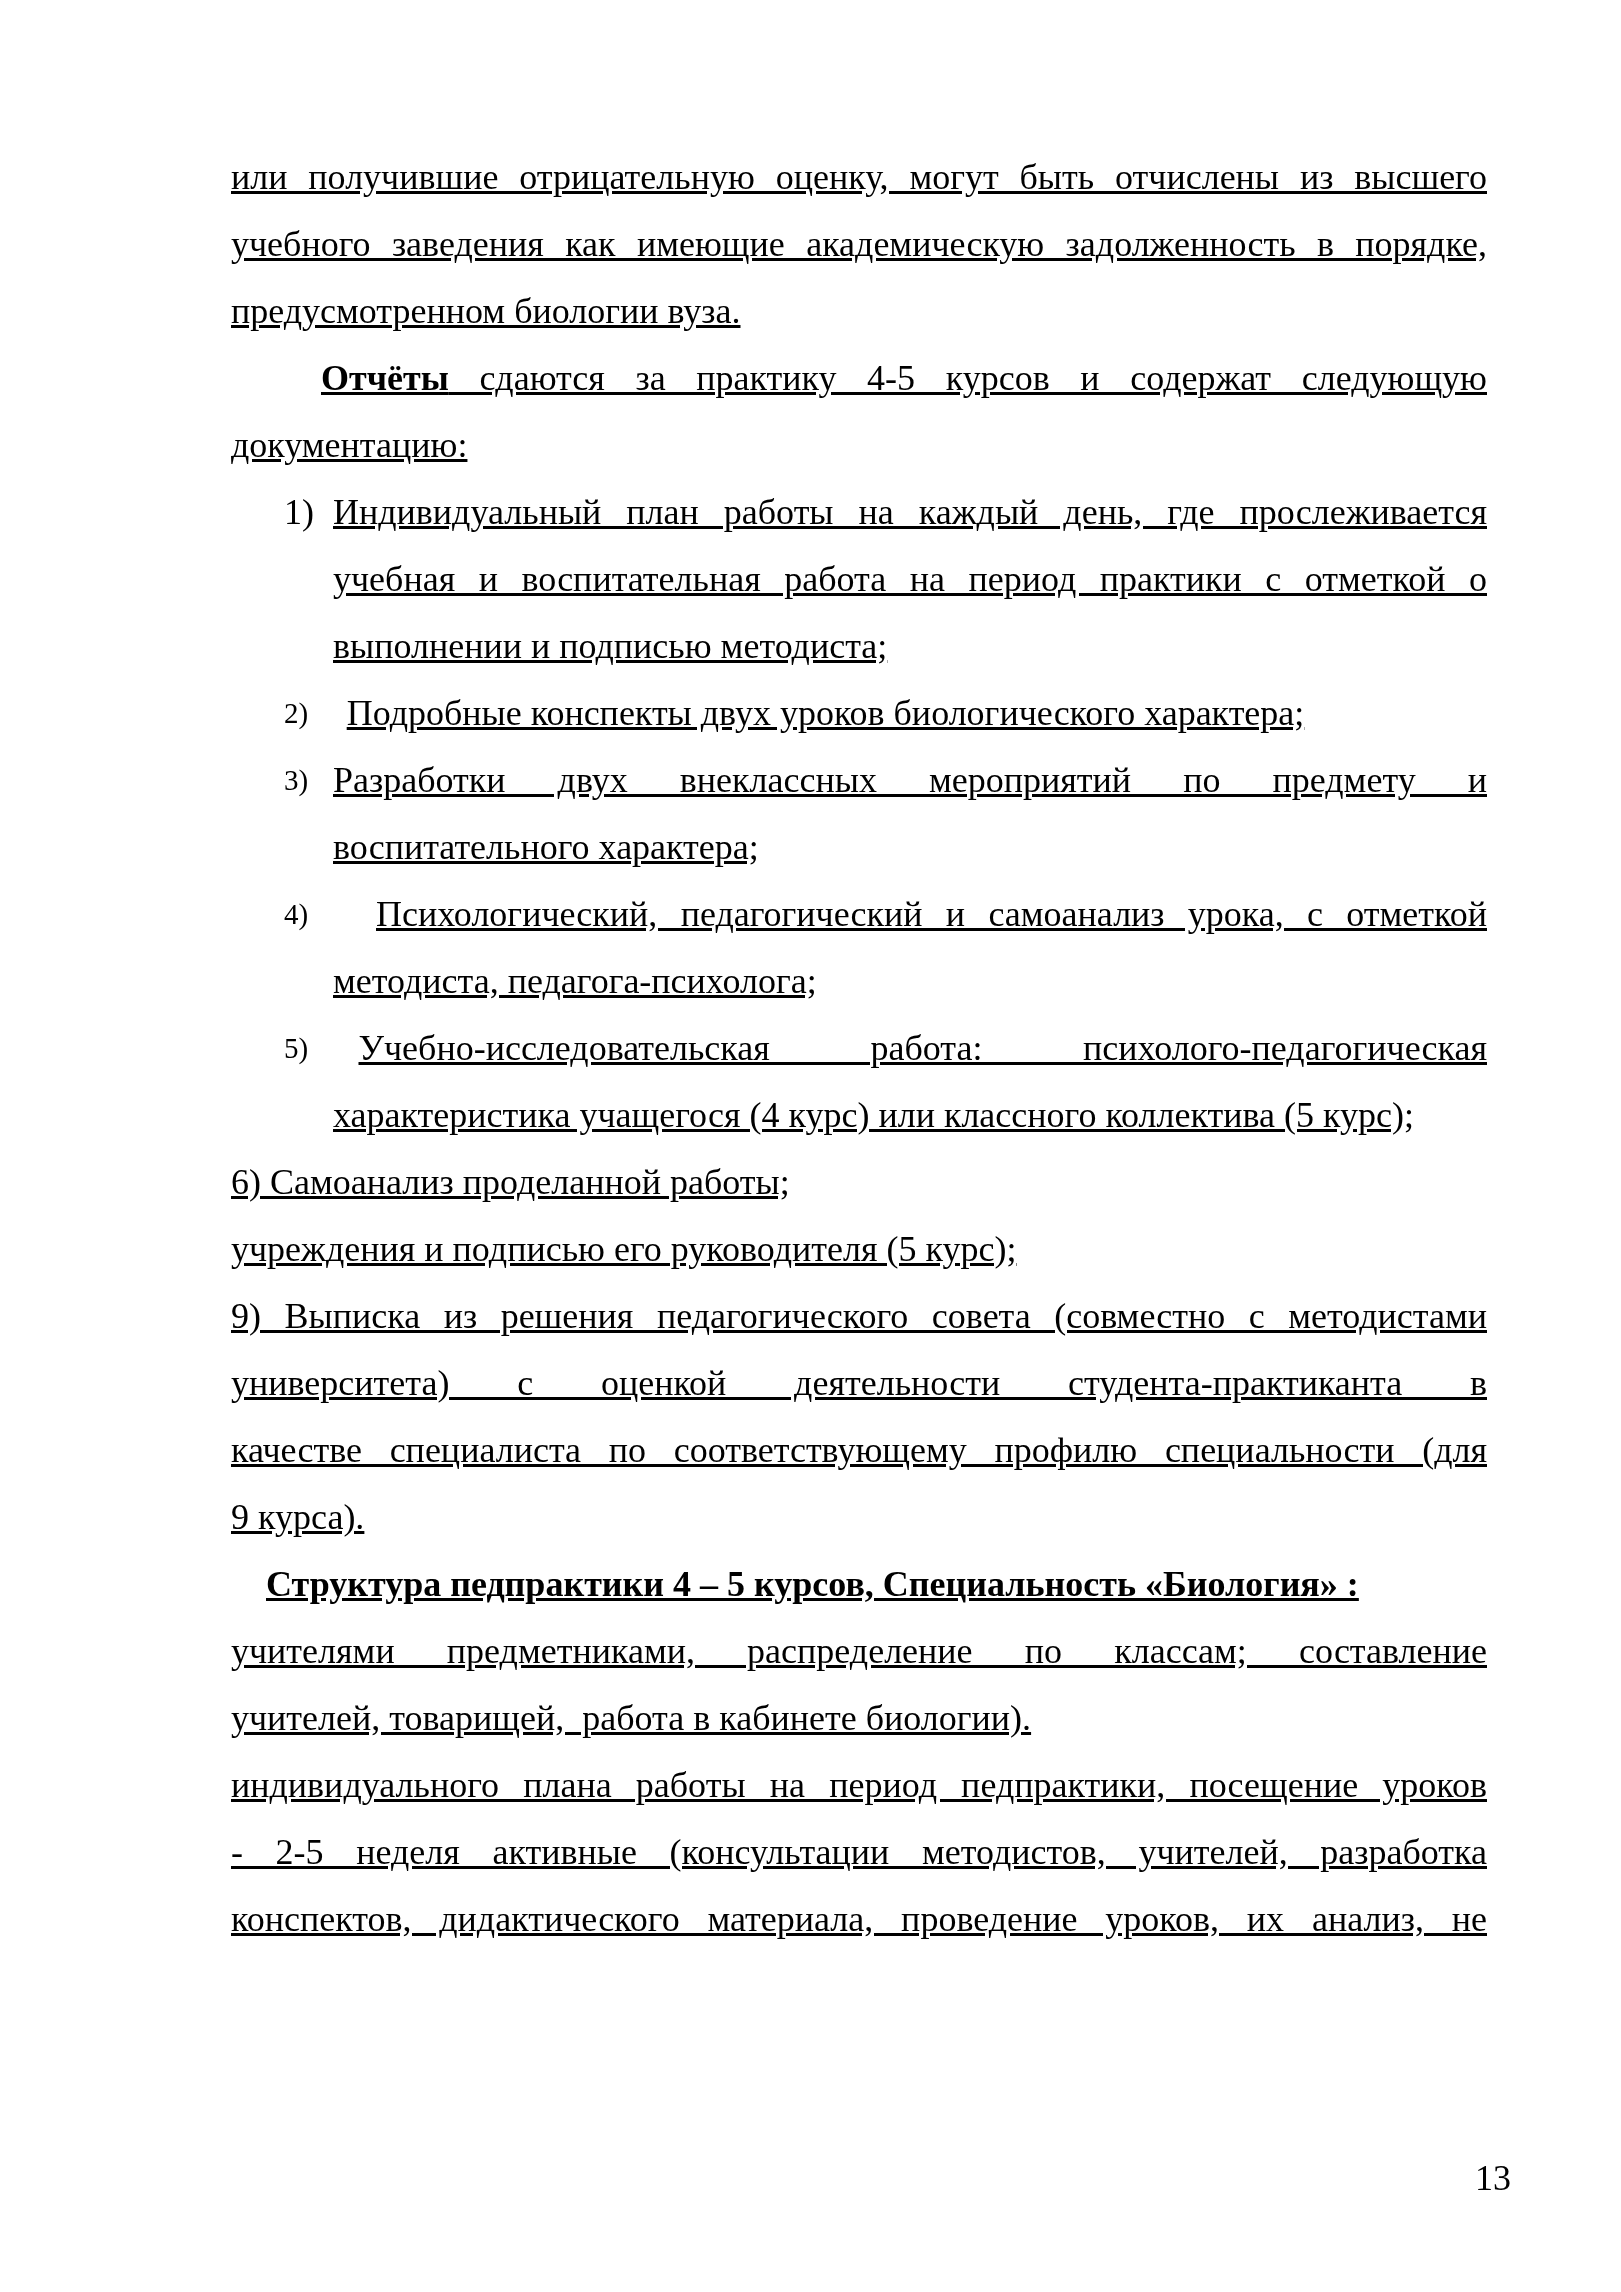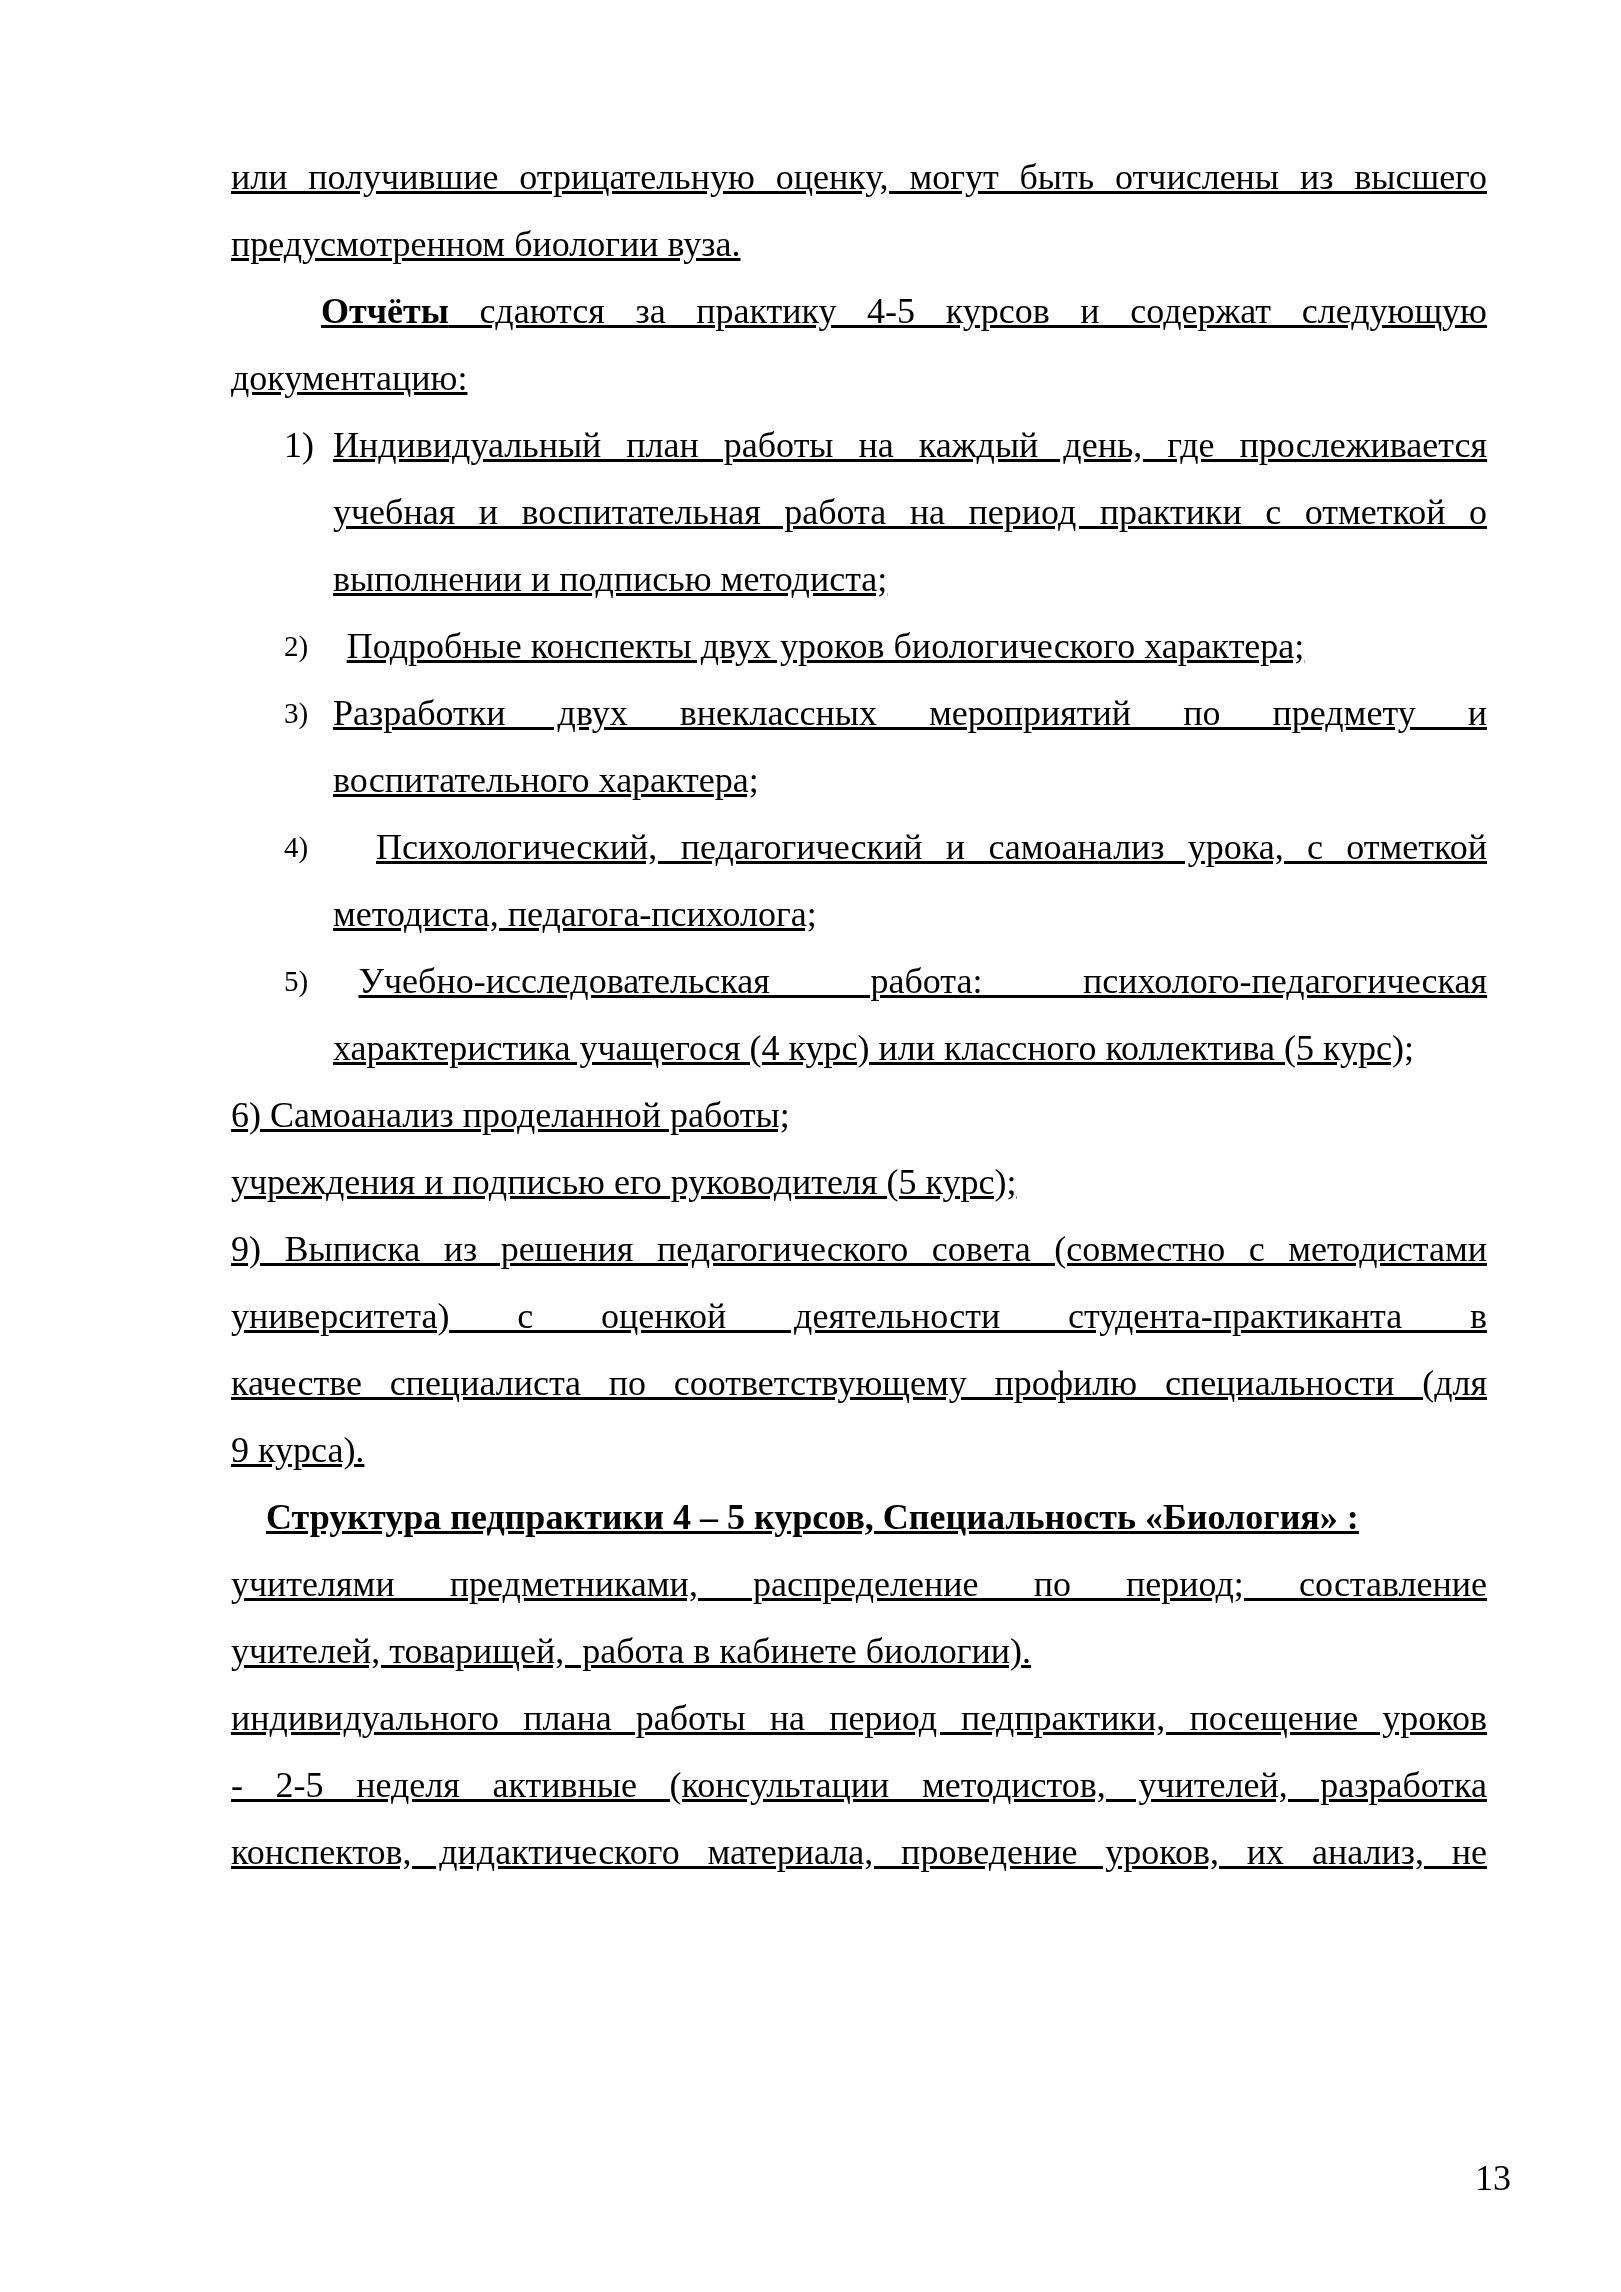--- a/index.html
+++ b/index.html
@@ -60,20 +60,21 @@
     text-align: right;
     font-family: Liberation Serif, serif;
   }
 </style>
 </head>
 <body>
 
 <div class="page-content">
     <div class="block p">
       <div class="line just">или получившие отрицательную оценку, могут быть отчислены из высшего</div>
+      <div class="line just">учебного заведения как имеющие академическую задолженность в порядке,</div>
       <div class="line">предусмотренном биологии вуза.</div>
     </div>
     <div class="block p">
       <div class="line just" style="text-indent: 90px;"><b>Отчёты</b> сдаются за практику 4-5 курсов и содержат следующую</div>
       <div class="line">документацию:</div>
     </div>
     <div class="block li">
       <span class="marker">1)</span>
       <div class="li-text">
         <div class="line just">Индивидуальный план работы на каждый день, где прослеживается</div>
@@ -117,21 +118,21 @@
     <div class="block p">
       <div class="line just">9) Выписка из решения педагогического совета (совместно с методистами</div>
       <div class="line just">университета) с оценкой деятельности студента-практиканта в</div>
       <div class="line just">качестве специалиста по соответствующему профилю специальности (для</div>
       <div class="line">9 курса).</div>
     </div>
     <div class="block h">
       <div class="line" style="text-indent: 35px;">Структура педпрактики 4 – 5 курсов, Специальность «Биология» :</div>
     </div>
     <div class="block p">
-      <div class="line just">учителями предметниками, распределение по период; составление</div>
+      <div class="line just">учителями предметниками, распределение по классам; составление</div>
       <div class="line">учителей, товарищей,&nbsp; работа в кабинете биологии).</div>
       <div class="line just">индивидуального плана работы на период педпрактики, посещение уроков</div>
     </div>
     <div class="block p">
       <div class="line just">- 2-5 неделя активные (консультации методистов, учителей, разработка</div>
       <div class="line just">конспектов, дидактического материала, проведение уроков, их анализ, не</div>
     </div>
   </div>
 
 <div class="page-number">13</div>

